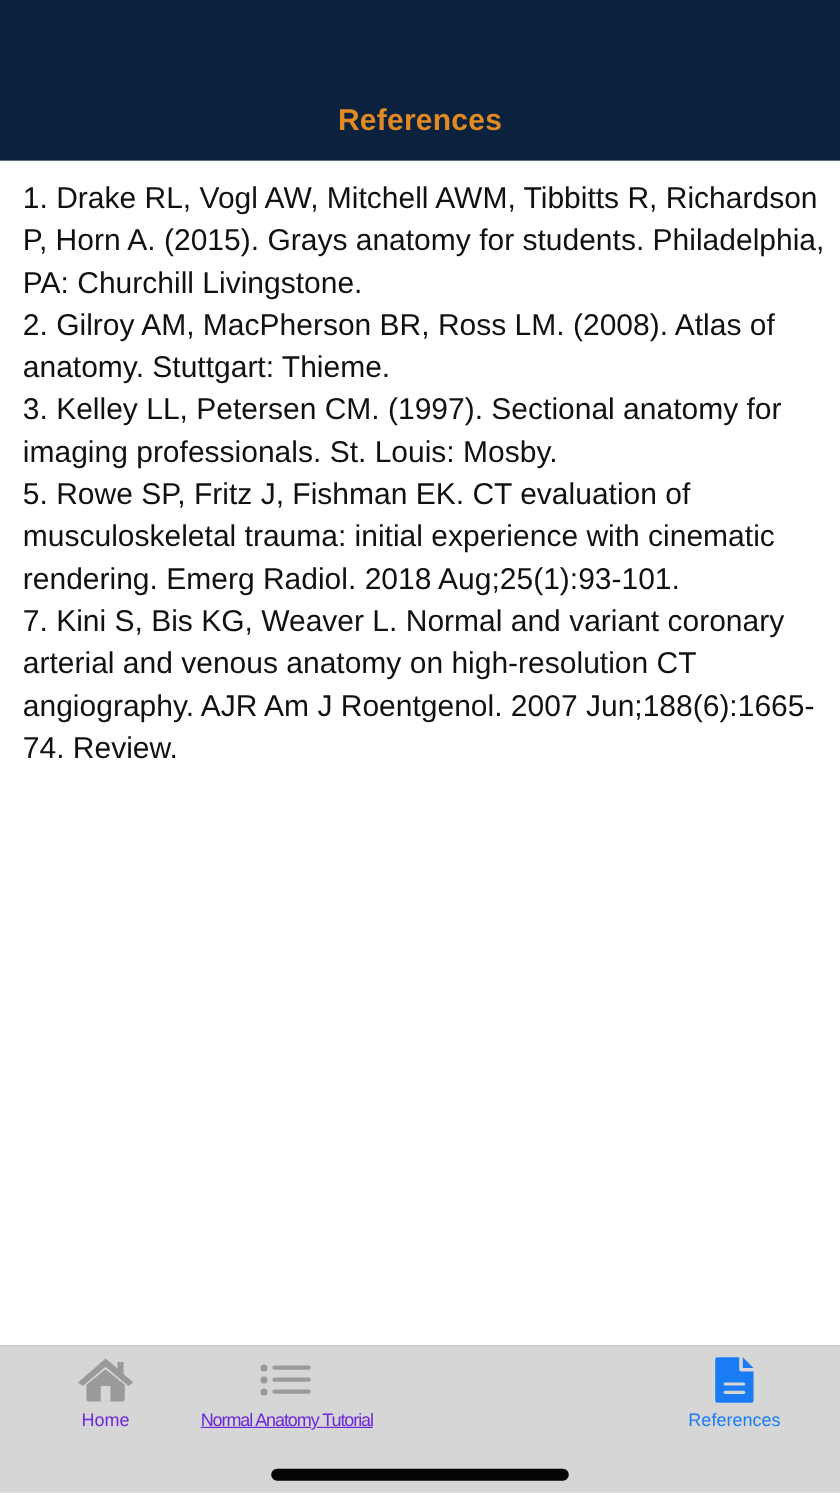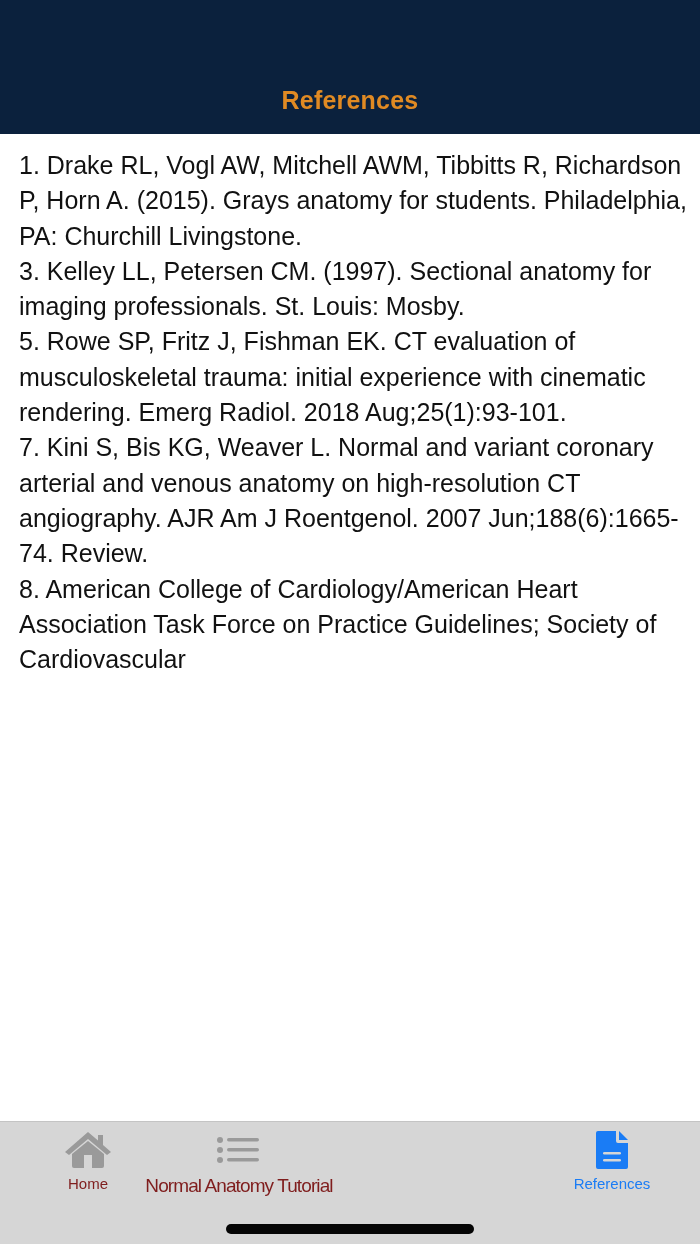--- a/index.html
+++ b/index.html
@@ -74,26 +74,26 @@
   }
   .tab .icon {
     position: absolute;
     top: 8px;
   }
   .tab .label {
     position: absolute;
     top: 53px;
     white-space: nowrap;
     font-size: 15px;
-    color: #7f1d1d;
+    color: #6d28d9;
   }
   .tab.active .label { color: #1a7cf5; }
   .tab-home { left: 38px; width: 100px; }
   .tab-tutorial { left: 140px; width: 198px; }
-  .tab-tutorial .label { letter-spacing: -0.9px; font-size: 19px; }
+  .tab-tutorial .label { letter-spacing: -0.9px; font-size: 15px; text-decoration: underline; }
   .tab-quiz { left: 388px; width: 100px; }
   .tab-refs { left: 552px; width: 120px; }
   .home-indicator {
     position: absolute;
     left: 226px;
     top: 1224px;
     width: 248px;
     height: 10px;
     border-radius: 5px;
     background: #050505;
@@ -102,24 +102,24 @@
 </head>
 <body>
 
 <div class="header">
   <div class="header-title">References</div>
 </div>
 
 <div class="content">
   <ol class="refs">
     <li>1. Drake RL, Vogl AW, Mitchell AWM, Tibbitts R, Richardson P, Horn A. (2015). Grays anatomy for students. Philadelphia, PA: Churchill Livingstone.</li>
+    <li>2. Gilroy AM, MacPherson BR, Ross LM. (2008). Atlas of anatomy. Stuttgart: Thieme.</li>
     <li>3. Kelley LL, Petersen CM. (1997). Sectional anatomy for imaging professionals. St. Louis: Mosby.</li>
     <li>5. Rowe SP, Fritz J, Fishman EK. CT evaluation of musculoskeletal trauma: initial experience with cinematic rendering. Emerg Radiol. 2018 Aug;25(1):93-101.</li>
     <li>7. Kini S, Bis KG, Weaver L. Normal and variant coronary arterial and venous anatomy on high-resolution CT angiography. AJR Am J Roentgenol. 2007 Jun;188(6):1665-74. Review.</li>
-    <li>8. American College of Cardiology/American Heart Association Task Force on Practice Guidelines; Society of Cardiovascular</li>
   </ol>
 </div>
 
 <div class="tabbar">
   <div class="tab tab-home">
     <span class="icon">
       <svg width="50" height="40" viewBox="0 0 50 40">
         <path d="M25 2 L2 22 L6 25 L25 9 L44 25 L48 22 L40 15 L40 5 L35 5 L35 10.5 Z" fill="#9a9a9a"></path>
         <path d="M9 24 L25 11 L41 24 L41 36 Q41 38 39 38 L11 38 Q9 38 9 36 Z" fill="#9a9a9a"></path>
         <rect x="21" y="25" width="8" height="13" fill="#d6d6d6"></rect>

